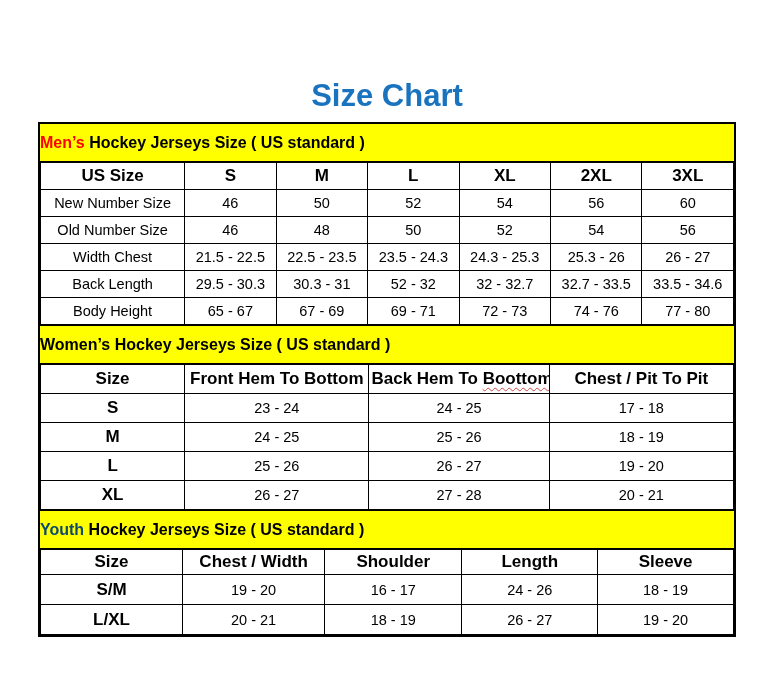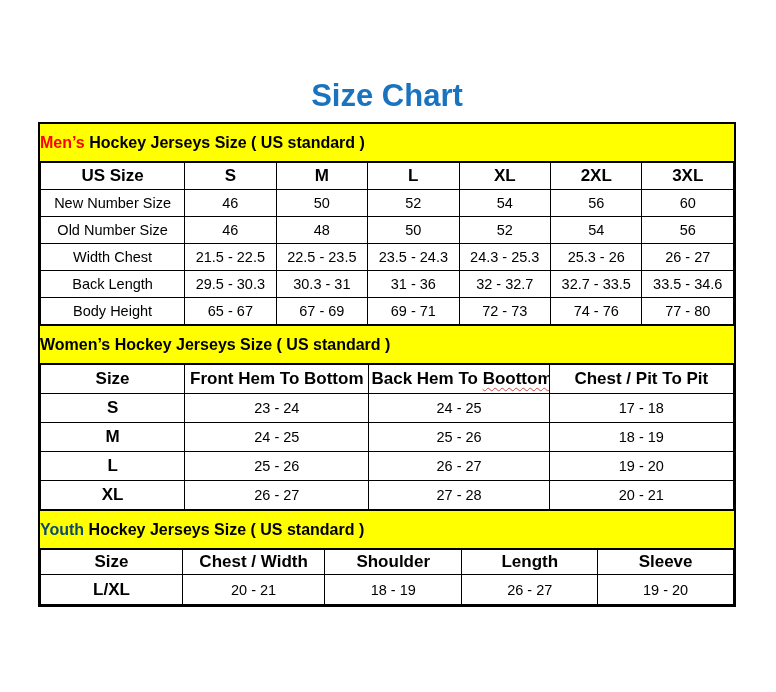--- a/index.html
+++ b/index.html
@@ -132,21 +132,21 @@
             <td>22.5 - 23.5</td>
             <td>23.5 - 24.3</td>
             <td>24.3 - 25.3</td>
             <td>25.3 - 26</td>
             <td>26 - 27</td>
           </tr>
           <tr>
             <td class="row-label">Back Length</td>
             <td>29.5 - 30.3</td>
             <td>30.3 - 31</td>
-            <td>31 - 36</td>
+            <td>52 - 32</td>
             <td>32 - 32.7</td>
             <td>32.7 - 33.5</td>
             <td>33.5 - 34.6</td>
           </tr>
           <tr>
             <td class="row-label">Body Height</td>
             <td>65 - 67</td>
             <td>67 - 69</td>
             <td>69 - 71</td>
             <td>72 - 73</td>
@@ -217,20 +217,27 @@
           <tr>
             <th>Size</th>
             <th>Chest / Width</th>
             <th>Shoulder</th>
             <th>Length</th>
             <th>Sleeve</th>
           </tr>
         </thead>
         <tbody>
           <tr>
+            <th class="row-label bold">S/M</th>
+            <td>19 - 20</td>
+            <td>16 - 17</td>
+            <td>24 - 26</td>
+            <td>18 - 19</td>
+          </tr>
+          <tr>
             <th class="row-label bold">L/XL</th>
             <td>20 - 21</td>
             <td>18 - 19</td>
             <td>26 - 27</td>
             <td>19 - 20</td>
           </tr>
         </tbody>
       </table>
   </div>
 

